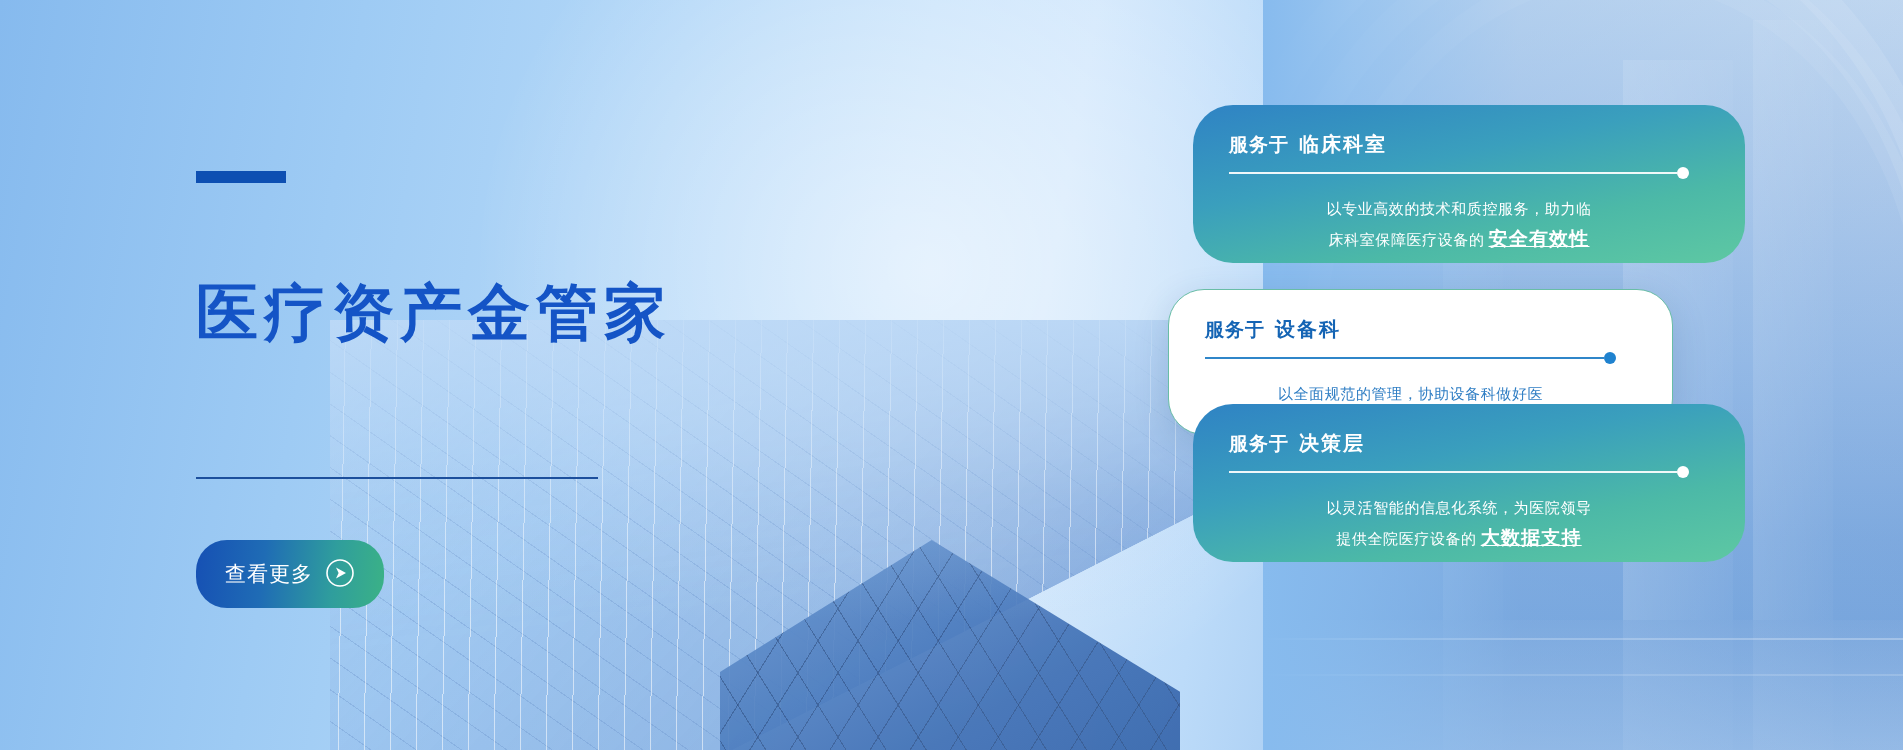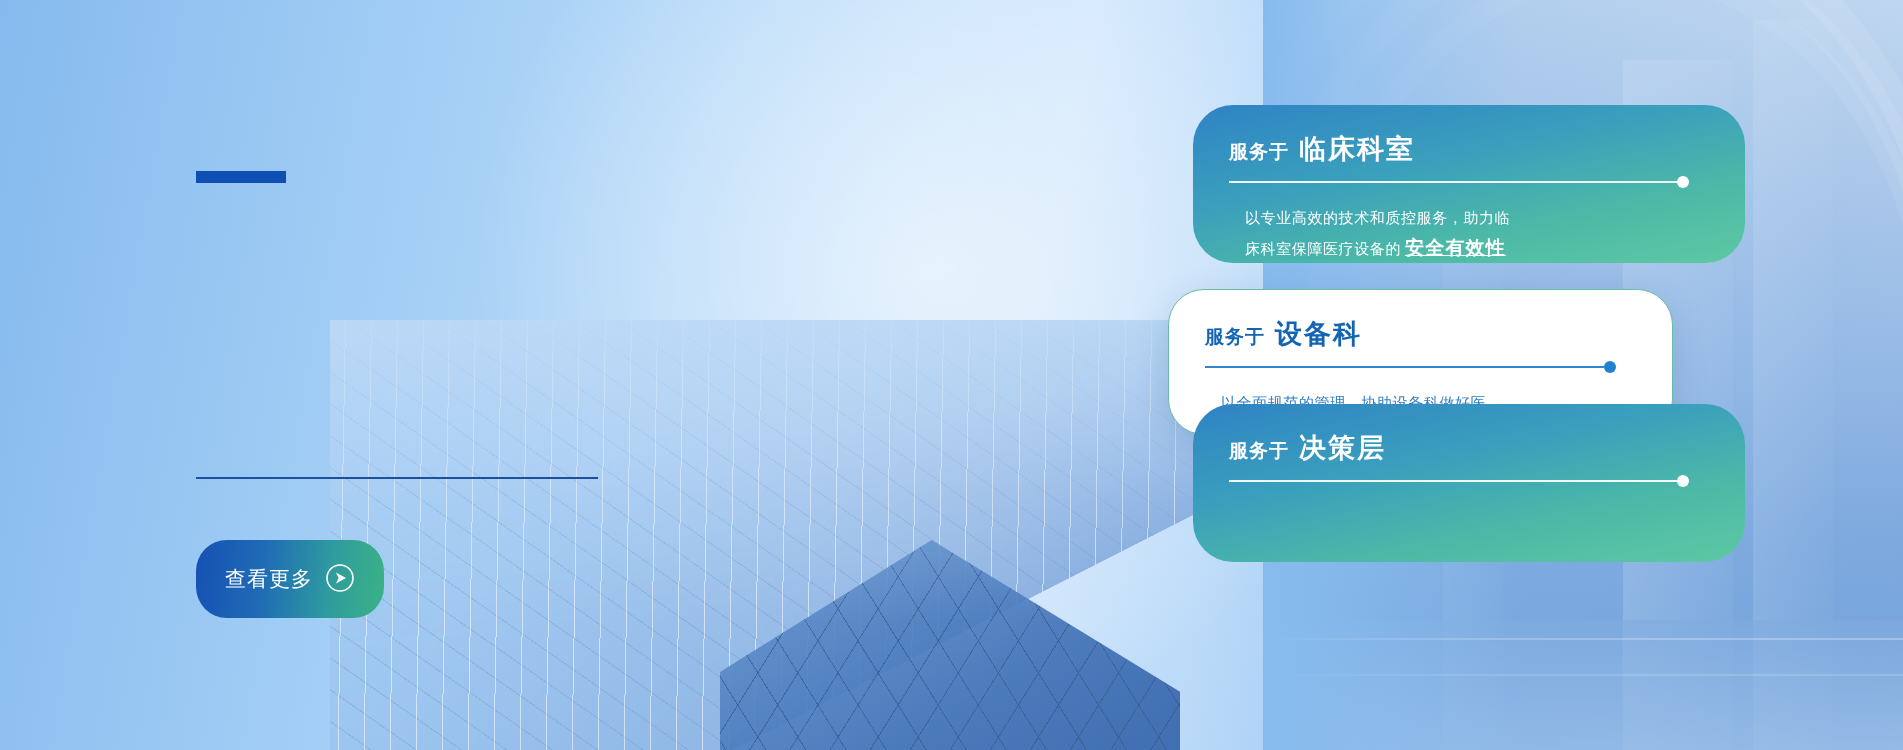--- a/index.html
+++ b/index.html
@@ -164,21 +164,21 @@
   }
   .rule {
     position: absolute;
     left: 0; top: 477px;
     width: 402px; height: 2px;
     background: #1c4f9c;
   }
   .cta {
     position: absolute;
     left: 0; top: 540px;
-    width: 188px; height: 78px;
+    width: 188px; height: 68px;
     border-radius: 31px;
     background: linear-gradient(96deg, #1650b4 0%, #1f6cb5 36%, #2f9d9d 72%, #3bb286 100%);
     display: flex;
     align-items: center;
     justify-content: center;
     gap: 12px;
     cursor: pointer;
     border: none;
     padding: 0;
   }
@@ -191,20 +191,21 @@
   .cta-arrow { display: block; }
 
   
   .cards { position: absolute; left: 0; top: 0; width: 1903px; height: 750px; }
 
   .card {
     position: absolute;
     box-sizing: border-box;
     border-radius: 40px;
     padding: 26px 56px 22px 36px;
+    text-align: center;
   }
   .card.grad {
     background: linear-gradient(168deg, #2f83c4 0%, #3a9fbd 38%, #4cb9a7 70%, #5ec8a3 100%);
   }
   .card.active {
     background: #ffffff;
     border: 1.5px solid #69bda6;
     box-shadow: 0 10px 34px rgba(30,70,130,.18);
   }
 
@@ -212,21 +213,21 @@
   .card-2 { left: 1168px; top: 289px;  width: 505px; height: 146px; border-radius: 36px; }
   .card-3 { left: 1193px; top: 404px;  width: 552px; height: 158px; }
 
   .card-eyebrow {
     display: flex;
     align-items: baseline;
     gap: 10px;
     margin: 0 0 2px 0;
   }
   .eyebrow-pre { font-size: 19px; font-weight: 700; letter-spacing: 1px; }
-  .eyebrow-key { font-size: 27px; font-weight: 700; letter-spacing: 2px; }
+  .eyebrow-key { font-size: 20px; font-weight: 700; letter-spacing: 2px; }
 
   .card-divider {
     position: relative;
     margin: 9px 0 12px 0;
     height: 12px;
   }
   .card-divider .line {
     position: absolute;
     left: 0; right: 12px; top: 5px;
     height: 1.5px;
@@ -293,20 +294,21 @@
   <div class="bg-building">
     <div class="face"></div>
     <div class="apex"></div>
     <div class="haze"></div>
   </div>
 
   <div class="left-col">
 
     <div class="accent-dash"></div>
 
+    <h1 class="headline">医疗资产金管家</h1>
 
     <div class="rule"></div>
 
     <button class="cta">
       <span class="cta-label">查看更多</span>
       <span class="cta-arrow">
         <svg width="30" height="30" viewBox="0 0 30 30" aria-hidden="true">
           <circle cx="15" cy="15" r="13" fill="none" stroke="#ffffff" stroke-width="1.6"></circle>
           <path d="M11 9.5 L21 15 L11 20.5 L13.6 15 Z" fill="#ffffff"></path>
         </svg>
@@ -348,16 +350,20 @@
 
     <div class="card grad card-3">
       <div class="card-eyebrow">
         <span class="eyebrow-pre">服务于</span>
         <span class="eyebrow-key">决策层</span>
       </div>
       <div class="card-divider">
         <div class="line"></div>
         <div class="knob"></div>
       </div>
+      <p class="card-desc">
+        <span>以灵活智能的信息化系统，为医院领导</span><br>
+        <span>提供全院医疗设备的</span><span class="strong">大数据支持</span>
+      </p>
     </div>
 
   </div>
 </div>
 
 </body></html>

